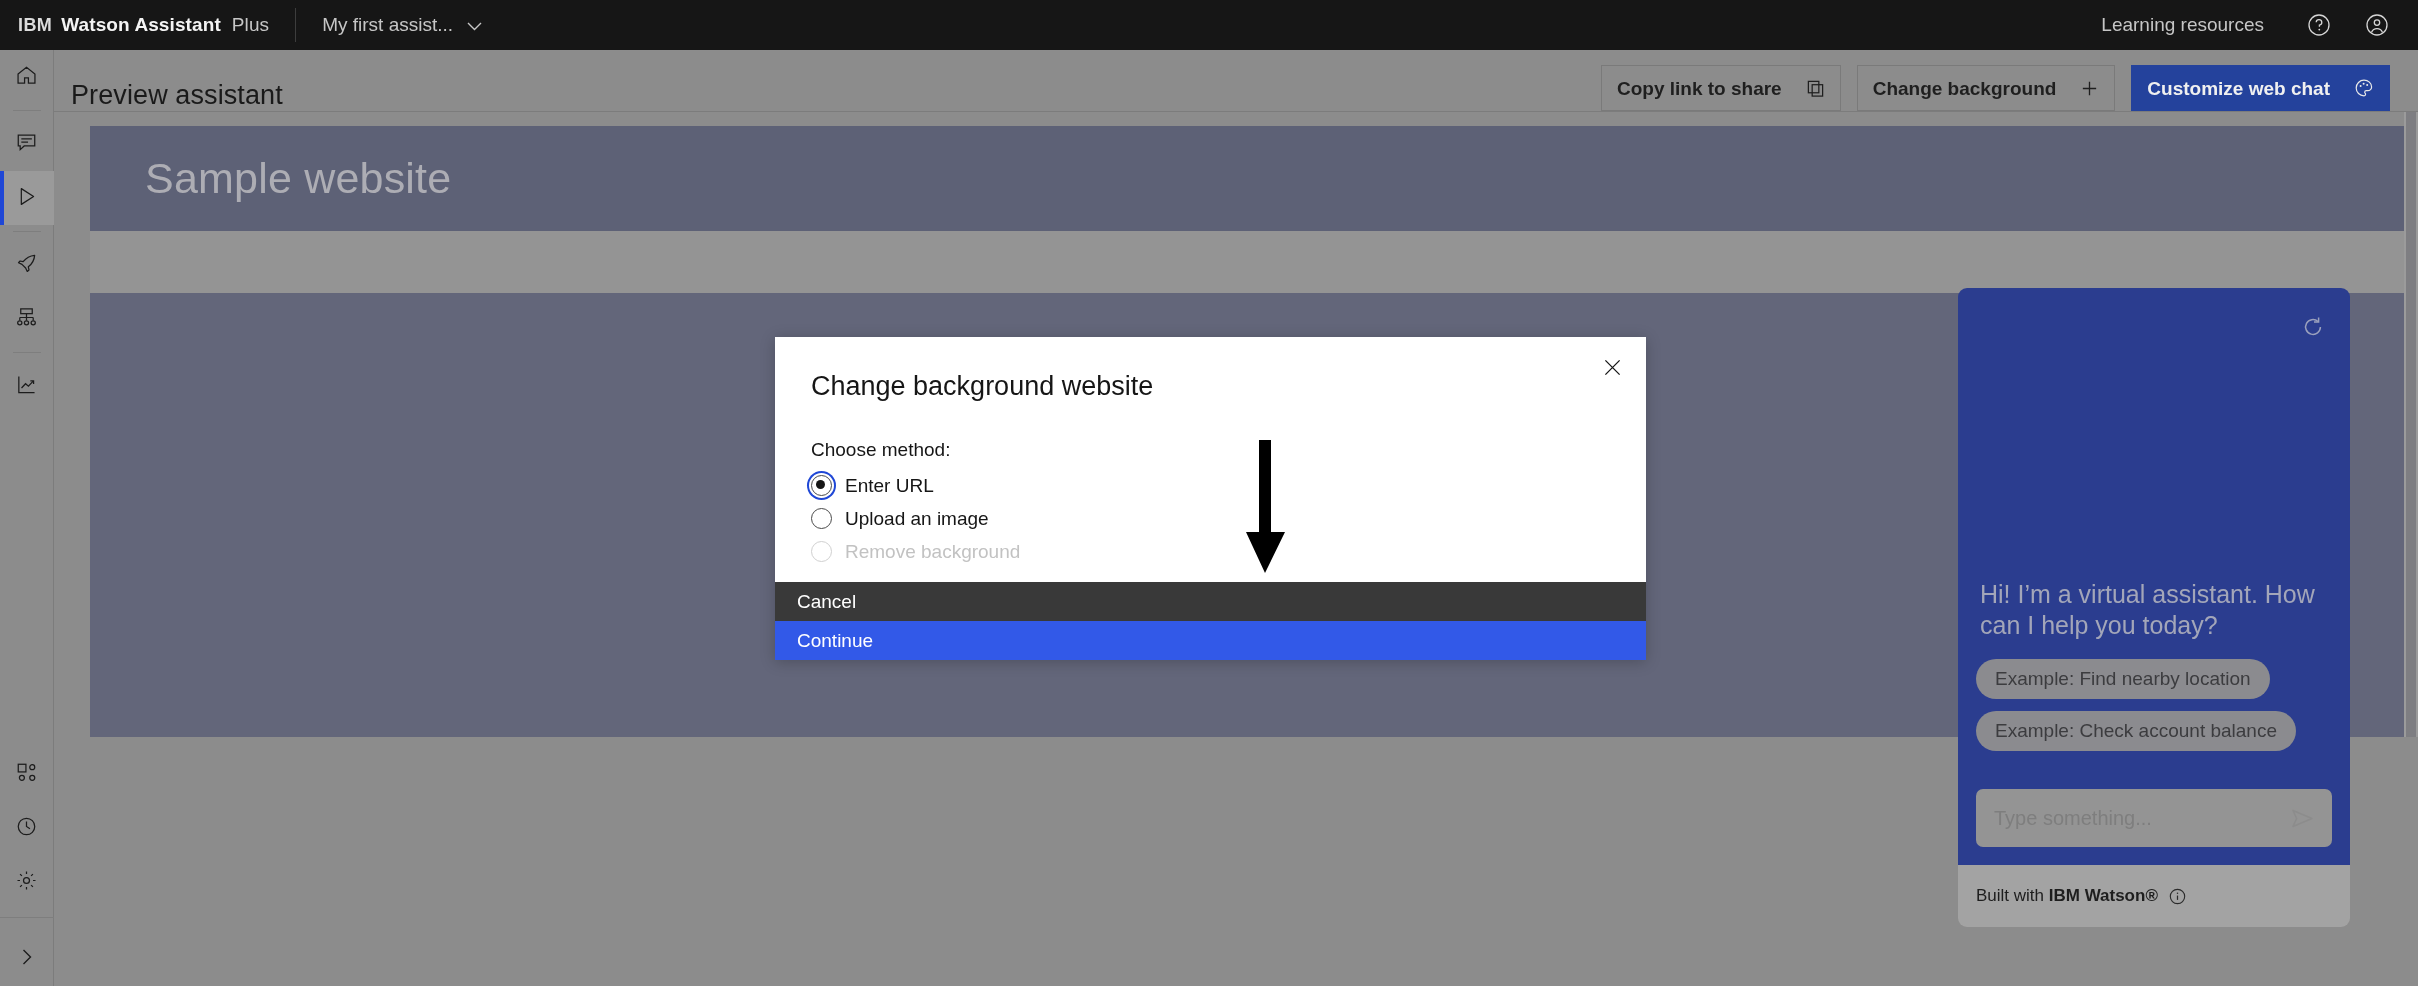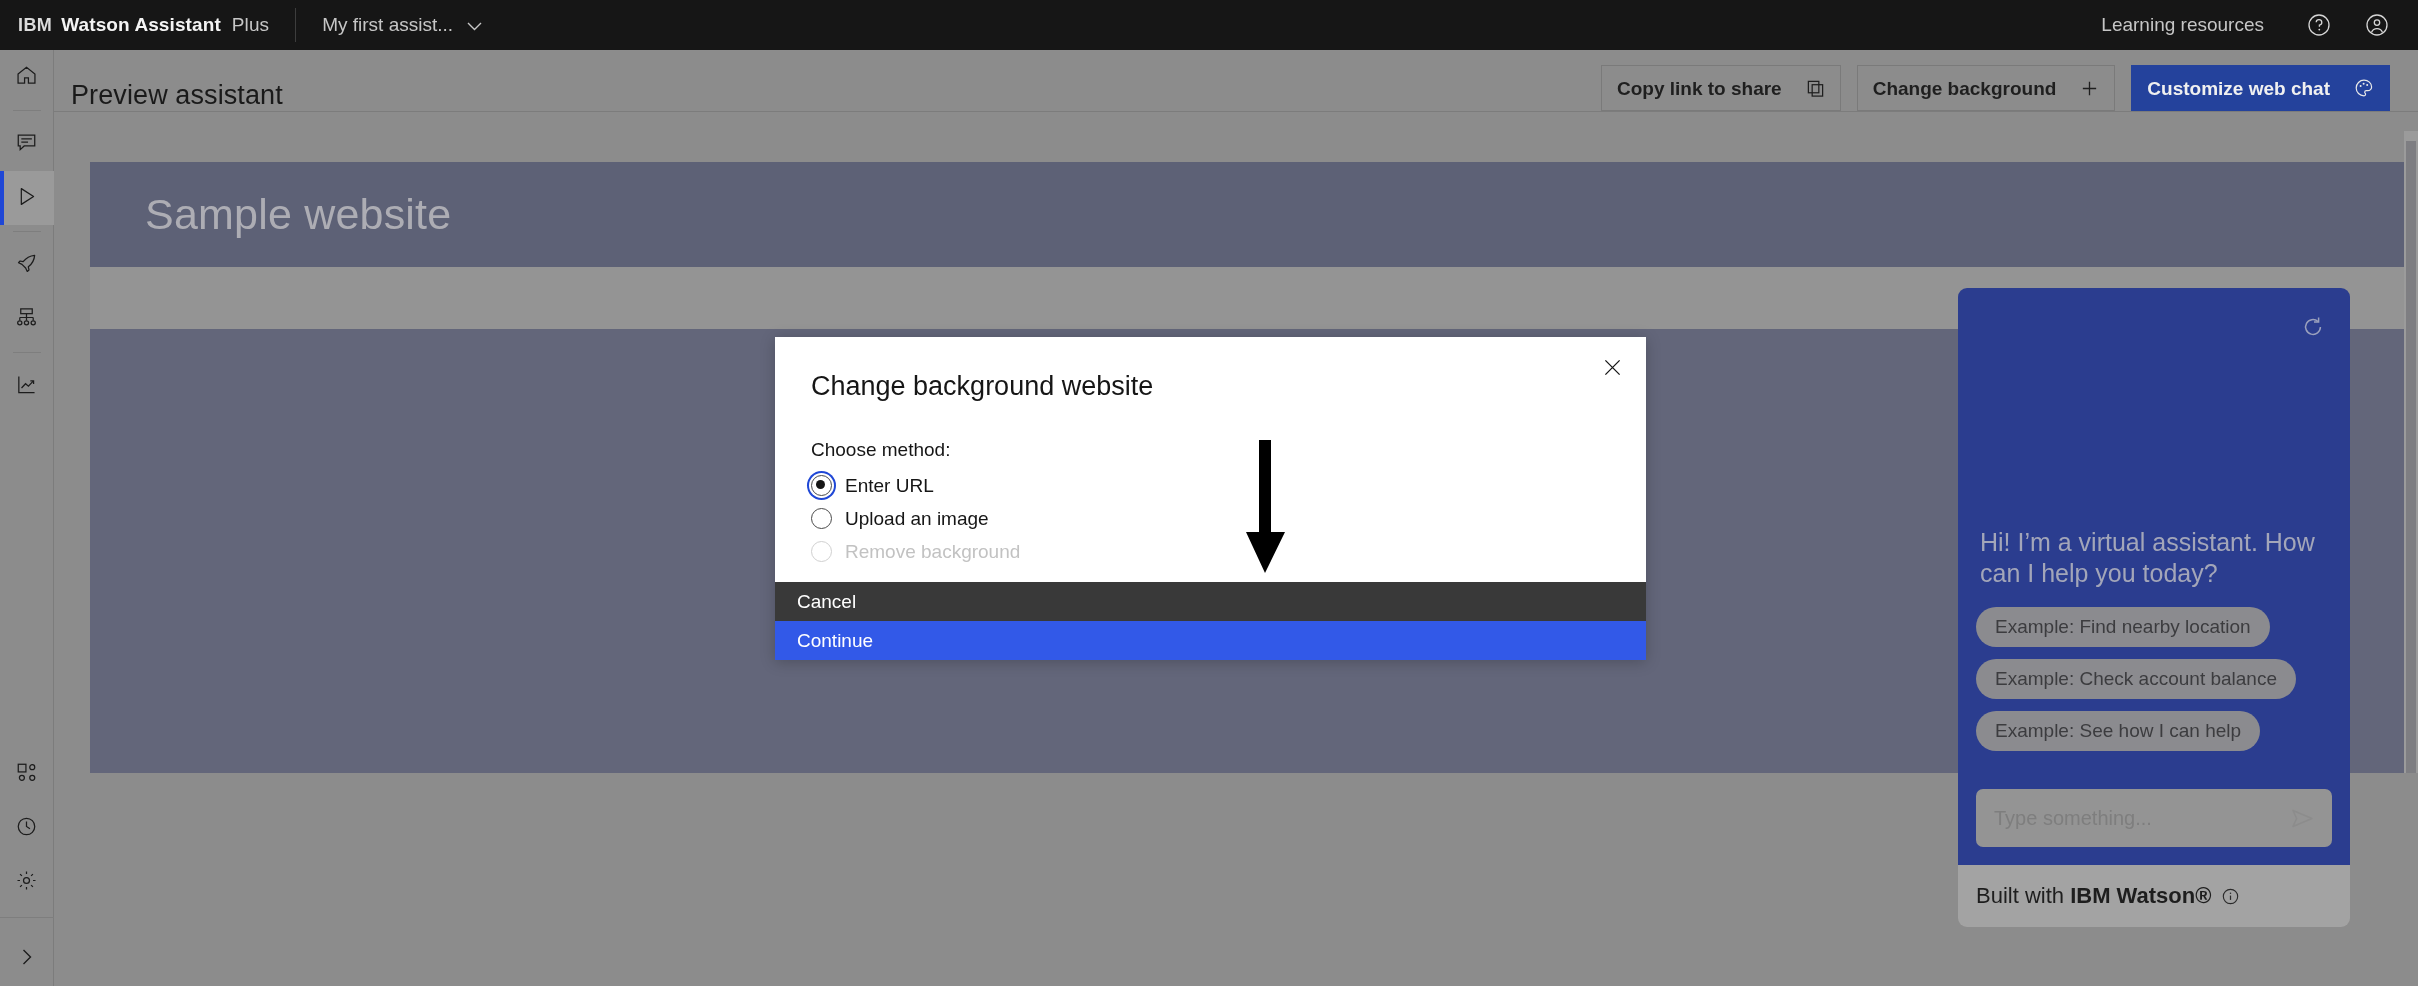--- a/index.html
+++ b/index.html
@@ -105,21 +105,21 @@
   }
   .btn-ghost .btn-ico { color: #1f1f1f; }
   .btn-primary {
     background: #24429c; color: #f0f0f0; border: 1px solid #24429c;
   }
   .btn-label { line-height: 1; }
   .btn-ico { display: flex; align-items: center; }
 
   
   .canvas {
-    position: absolute; left: 54px; top: 131px;
+    position: absolute; left: 54px; top: 95px;
     width: 2364px; height: 642px;
     background: #8c8c8c; overflow: hidden;
   }
   .site {
     position: absolute; left: 36px; top: 31px;
     width: 2328px; height: 842px;
     background: #949494;
   }
   .site-hero {
     height: 105px; background: #5d6176;
@@ -197,21 +197,21 @@
     color: #7e7e7e; font-size: 20px; flex: 1 1 auto;
   }
   .chat-send { color: #8c8c8c; display: flex; align-items: center; cursor: pointer; }
   .webchat-footer {
     background: #a3a3a3;
     border-radius: 0 0 9px 9px;
     height: 62px;
     display: flex; align-items: center; gap: 11px;
     padding-left: 18px;
   }
-  .footer-text { font-size: 22px; color: #1e1e1e; }
+  .footer-text { font-size: 17px; color: #1e1e1e; }
   .footer-text b { font-weight: 700; }
   .footer-info { color: #2a2a2a; display: flex; align-items: center; cursor: pointer; }
 
   
   .modal-scrim {
     position: absolute; inset: 0;
     background: rgba(22,22,22,0.0);
     z-index: 50;
   }
   .modal {
@@ -467,21 +467,20 @@
         <svg width="26" height="26" viewBox="0 0 26 26">
           <path d="M20.4 13a7.4 7.4 0 1 1-2.4-5.5" fill="none" stroke="#9aa0bd" stroke-width="1.5"></path>
           <path d="M18.6 3.4v4.6h-4.6" fill="none" stroke="#9aa0bd" stroke-width="1.5"></path>
         </svg>
       </div>
       <div class="webchat-body">
         <div class="bot-greeting">Hi! I’m a virtual assistant. How can I help you today?</div>
         <div class="pill-list">
           <div class="pill">Example: Find nearby location</div>
           <div class="pill">Example: Check account balance</div>
-          <div class="pill">Example: See how I can help</div>
         </div>
       </div>
       <div class="chat-input-wrap">
         <div class="chat-input">
           <div class="chat-input-ph">Type something...</div>
           <div class="chat-send">
             <svg width="27" height="27" viewBox="0 0 27 27">
                 <path d="M4 5.5 23 13.5 4 21.5l3.6-8z" fill="none" stroke="#8c8c8c" stroke-width="1.5" stroke-linejoin="round"></path>
               </svg>
           </div>

